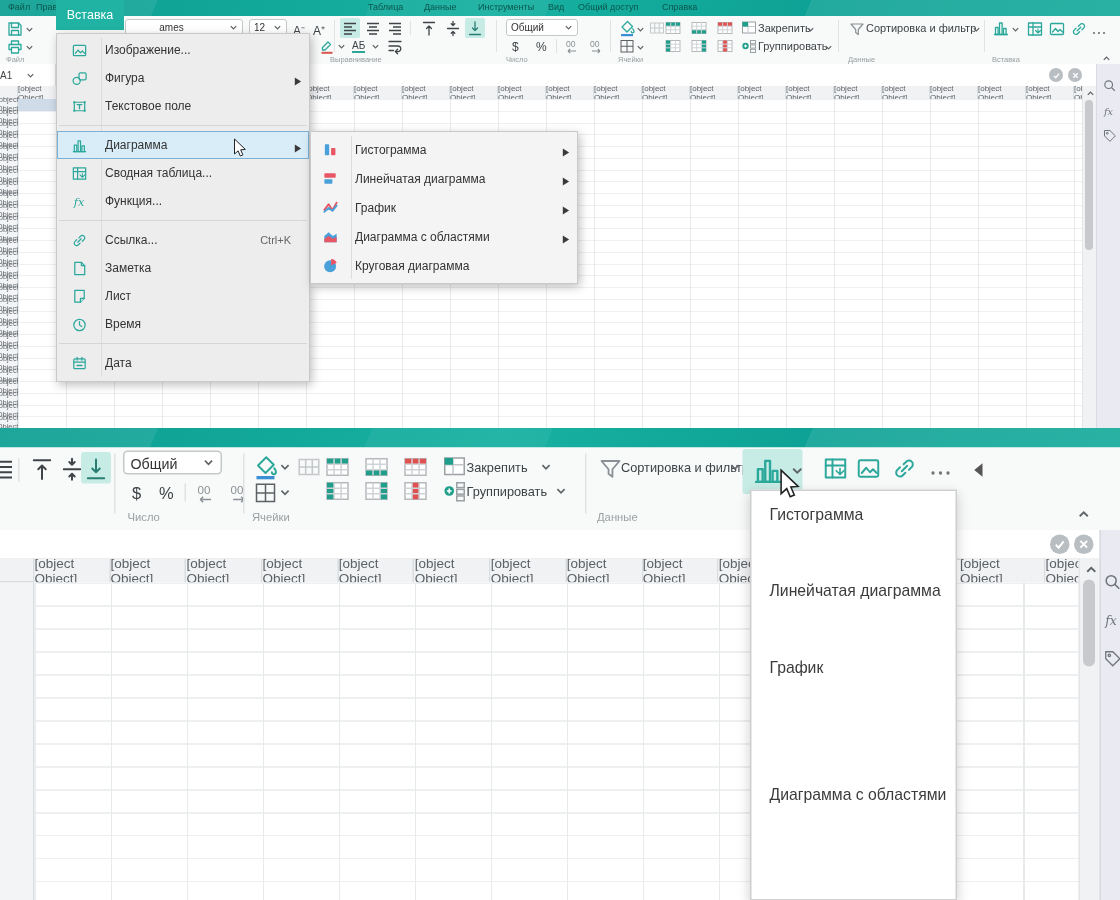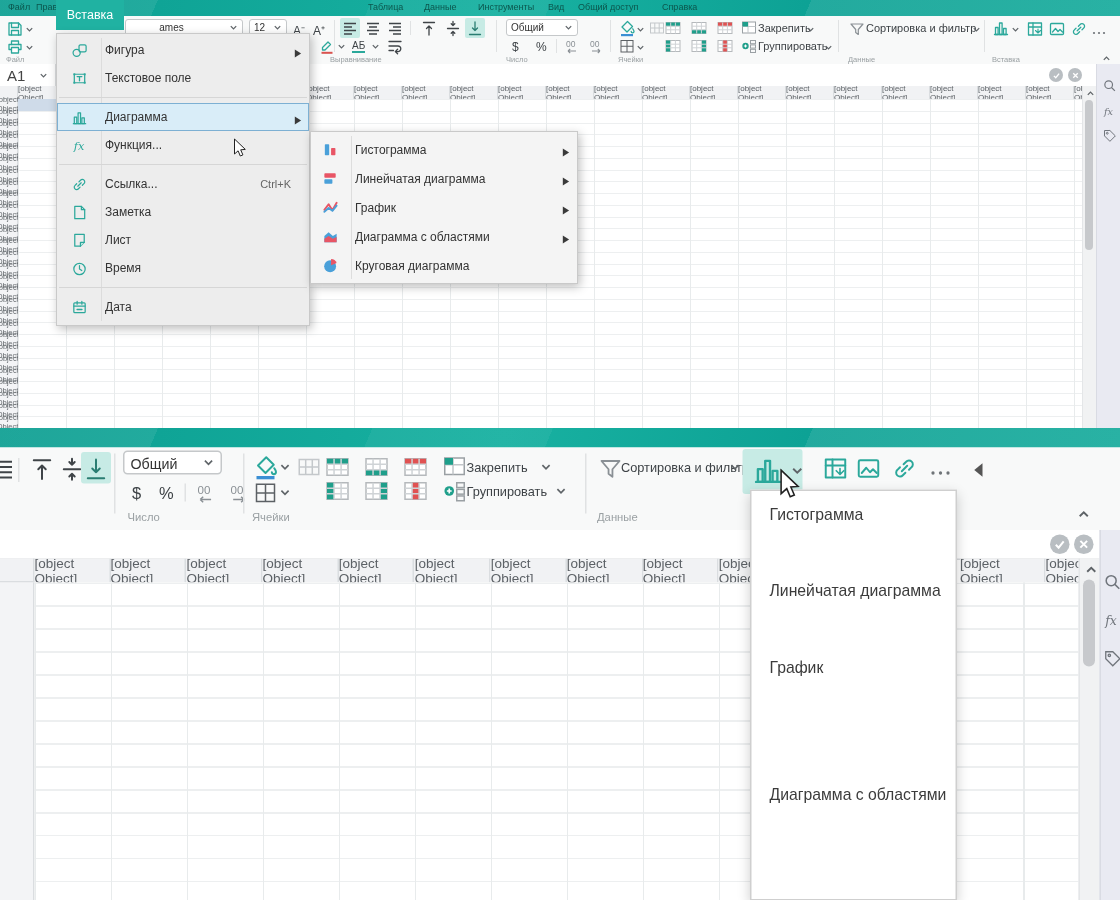--- a/index.html
+++ b/index.html
@@ -29,21 +29,21 @@
   .selbox{position:absolute;height:17px;background:#fff;border:1px solid #c5c8ca;border-radius:3px;
     display:flex;align-items:center;padding:0 4px;box-sizing:border-box;}
   .selbox .selval{font-size:10px;color:#333;}
   .selbox .chev{position:static;margin-left:auto;}
   .vd{position:absolute;width:1px;background:#e0e2e3;}
   .hlbox{position:absolute;background:#c7ebe5;border-radius:2px;}
   .glyph{position:absolute;font-size:12px;color:#3e4347;}
   
   .fbar{background:#fff;border-bottom:1px solid #d8dadd;}
   .namebox{position:absolute;left:0;top:0;width:56px;height:22px;border-right:1px solid #dcdee0;
-    display:flex;align-items:center;font-size:15px;color:#444;padding-left:7px;box-sizing:border-box;}
+    display:flex;align-items:center;font-size:10px;color:#444;box-sizing:border-box;}
   .circ{position:absolute;width:14px;height:14px;border-radius:50%;background:#b9bec2;
     display:flex;align-items:center;justify-content:center;}
   .circ svg{width:9px;height:9px;}
   .colheads{display:flex;overflow:hidden;}
   .colh{flex:0 0 auto;border-right:1px solid #dadde0;background:#f1f2f4;box-sizing:border-box;
     display:flex;align-items:center;justify-content:center;color:#5c6166;}
   .rn{border-bottom:1px solid #e0e3e5;background:#f3f4f6;color:#686d71;
     display:flex;align-items:center;justify-content:center;box-sizing:border-box;}
   .gridbg{background-color:#fff;}
   .sidebar{background:#e9eaf2;border-left:1px solid #d9dbe3;}
@@ -501,20 +501,31 @@
             <text x="2.5" y="13" font-size="11.5" font-style="italic" fill="#70757c" font-family="DejaVu Serif,serif">fx</text>
           </svg></span>
       <span class="sbico" style="left:5px;top:64px"><svg viewBox="0 0 18 18" fill="none" stroke="#70757c" stroke-width="1.2">
             <path d="M3 9.5V3h6.5L16 9.5 9.5 16z"></path>
             <circle cx="6.3" cy="6.3" r="1.1"></circle>
           </svg></span>
     </div>
 
     <div class="abs popup">
 
+        <div class="mi">
+          <span class="mi-ico">
+            <svg viewBox="0 0 18 18" fill="none" stroke="#2ba89b" stroke-width="1.3" stroke-linejoin="round" stroke-linecap="round">
+              <rect x="2.5" y="3.5" width="13" height="11" rx="1"></rect>
+              <path d="M4.5 12l3-3.5 2.5 3 2-2 2.5 2.5"></path>
+            </svg>
+          </span>
+          <span class="mi-label">Изображение...</span>
+          <span class="mi-short"></span>
+
+        </div>
 
         <div class="mi">
           <span class="mi-ico">
             <svg viewBox="0 0 18 18" fill="none" stroke="#2ba89b" stroke-width="1.3" stroke-linejoin="round" stroke-linecap="round">
               <circle cx="6" cy="11.5" r="3.8"></circle>
               <rect x="8.5" y="3" width="7.5" height="7.5" rx="1.5"></rect>
             </svg>
           </span>
           <span class="mi-label">Фигура</span>
           <span class="mi-short"></span>
@@ -550,20 +561,32 @@
             </svg>
           </span>
           <span class="mi-label">Диаграмма</span>
           <span class="mi-short"></span>
           <span class="mi-arr show"><svg viewBox="0 0 10 12">
               <path d="M2 1.5L9 6l-7 4.5z" fill="#3a3a3a"></path>
             </svg></span>
 
         </div>
 
+        <div class="mi">
+          <span class="mi-ico">
+            <svg viewBox="0 0 18 18" fill="none" stroke="#2ba89b" stroke-width="1.3" stroke-linejoin="round" stroke-linecap="round">
+              <rect x="2.5" y="3" width="13" height="12"></rect>
+              <path d="M2.5 7h13M7 3v12"></path>
+              <path d="M9.5 10.5l2.5 2.5 2.5-2.5M12 13V9" stroke-width="1.1"></path>
+            </svg>
+          </span>
+          <span class="mi-label">Сводная таблица...</span>
+          <span class="mi-short"></span>
+
+        </div>
 
         <div class="mi">
           <span class="mi-ico">
             <svg viewBox="0 0 18 18">
               <text x="3" y="13.5" font-size="12" font-style="italic" fill="#2ba89b" font-family="DejaVu Serif,serif">fx</text>
             </svg>
           </span>
           <span class="mi-label">Функция...</span>
           <span class="mi-short"></span>
 

